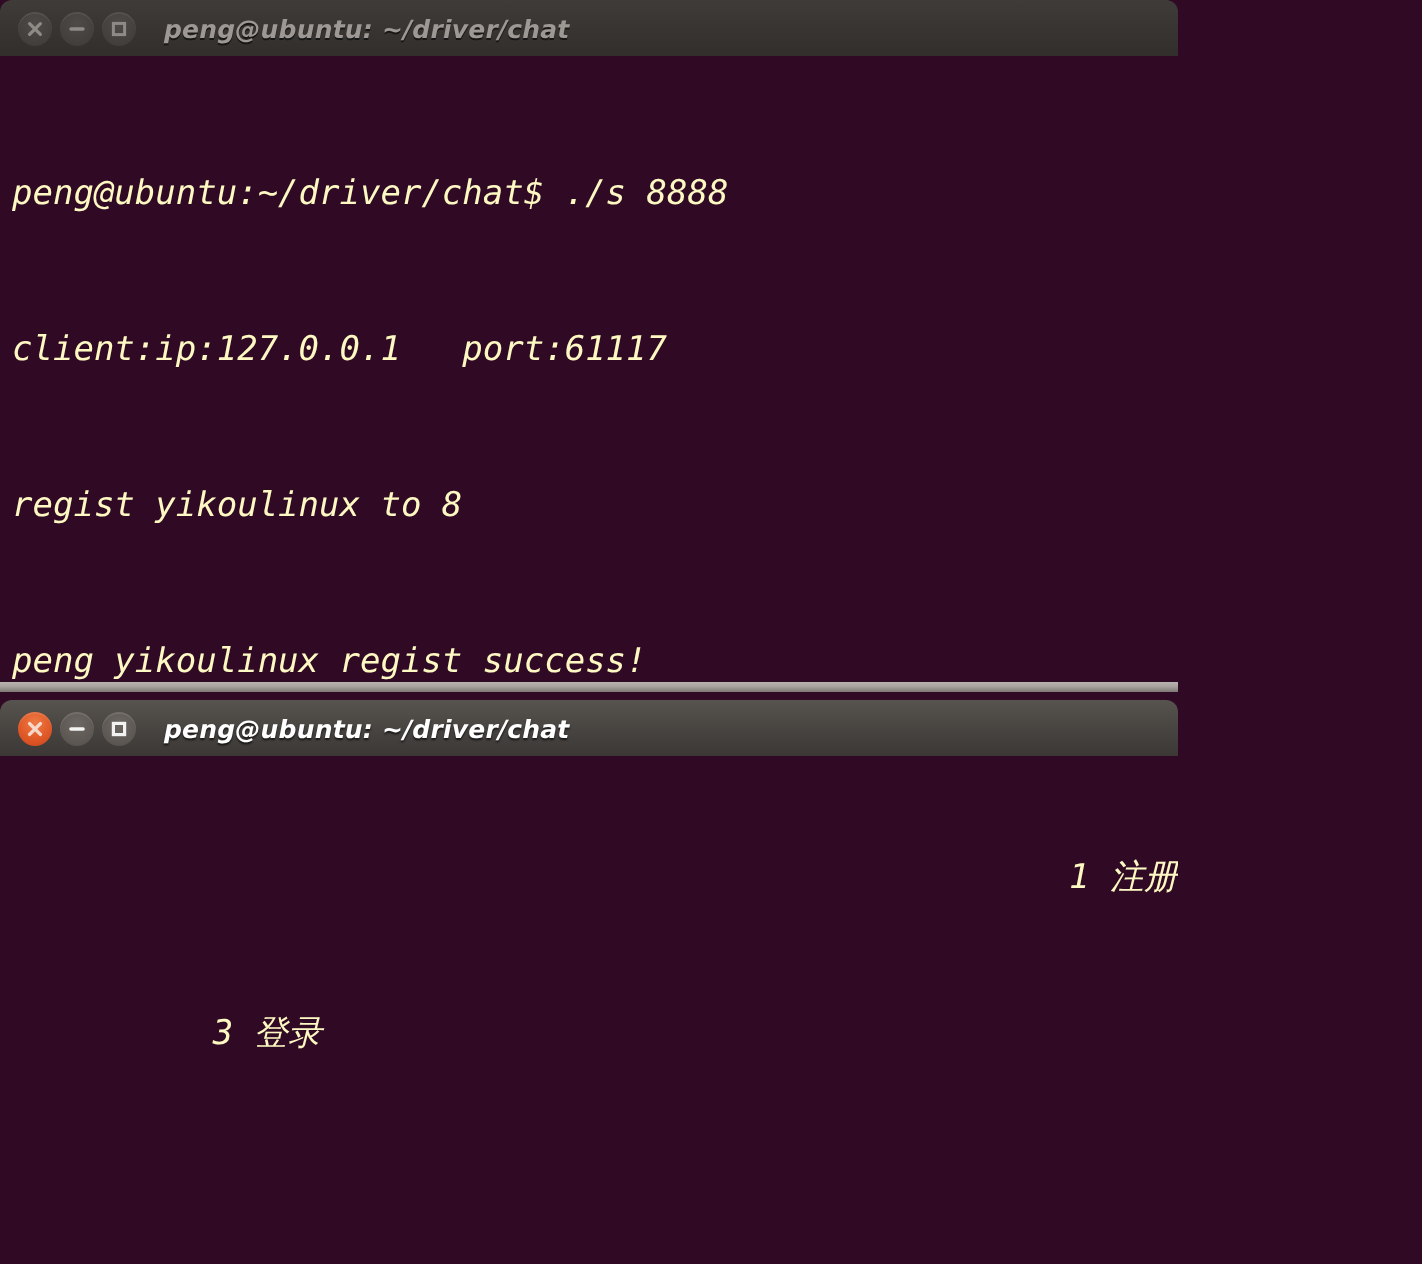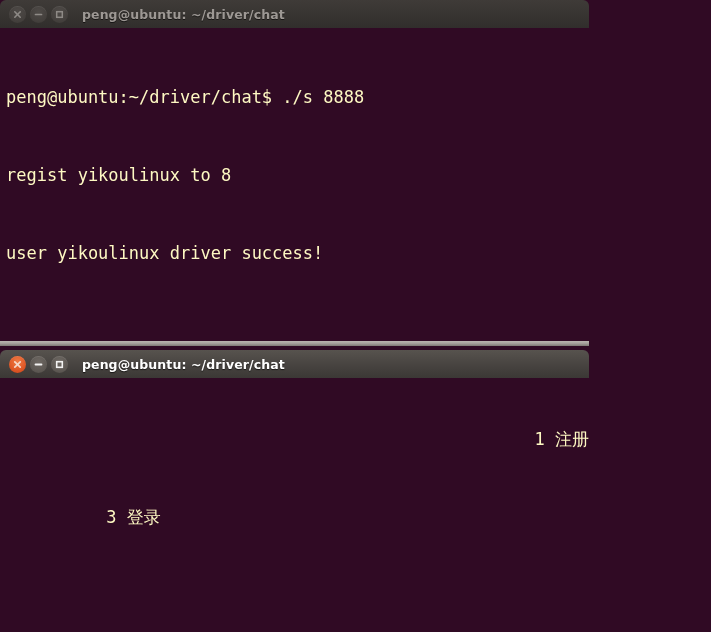--- a/index.html
+++ b/index.html
@@ -15,20 +15,21 @@
     position: relative;
   }
 
   
   .window {
     position: absolute;
     left: 0;
     width: 589px;
     box-sizing: border-box;
     overflow: hidden;
+    font-style: italic;
   }
 
   .titlebar {
     height: 28px;
     box-sizing: border-box;
     display: flex;
     align-items: center;
     padding-left: 9px;
     border-top-left-radius: 6px;
     border-top-right-radius: 6px;
@@ -150,22 +151,23 @@
       </span>
     </div>
     <span class="wtitle">peng@ubuntu: ~/driver/chat</span>
   </div>
 
   <div style="position:relative; height:313px;">
     <div class="frame-left"></div>
     <div class="frame-right"></div>
     <div class="term" style="height:313px; padding-left:6px;">
       <div class="line">peng@ubuntu:~/driver/chat$ ./s 8888</div>
+      <div class="line">client:ip:127.0.0.1   port:61117</div>
       <div class="line">regist yikoulinux to 8</div>
-      <div class="line">user yikoulinux driver success!</div>
+      <div class="line">peng yikoulinux regist success!</div>
       
       
       
       
     </div>
   </div>
 
   <div class="frame-bottom"></div>
 </div>
 

